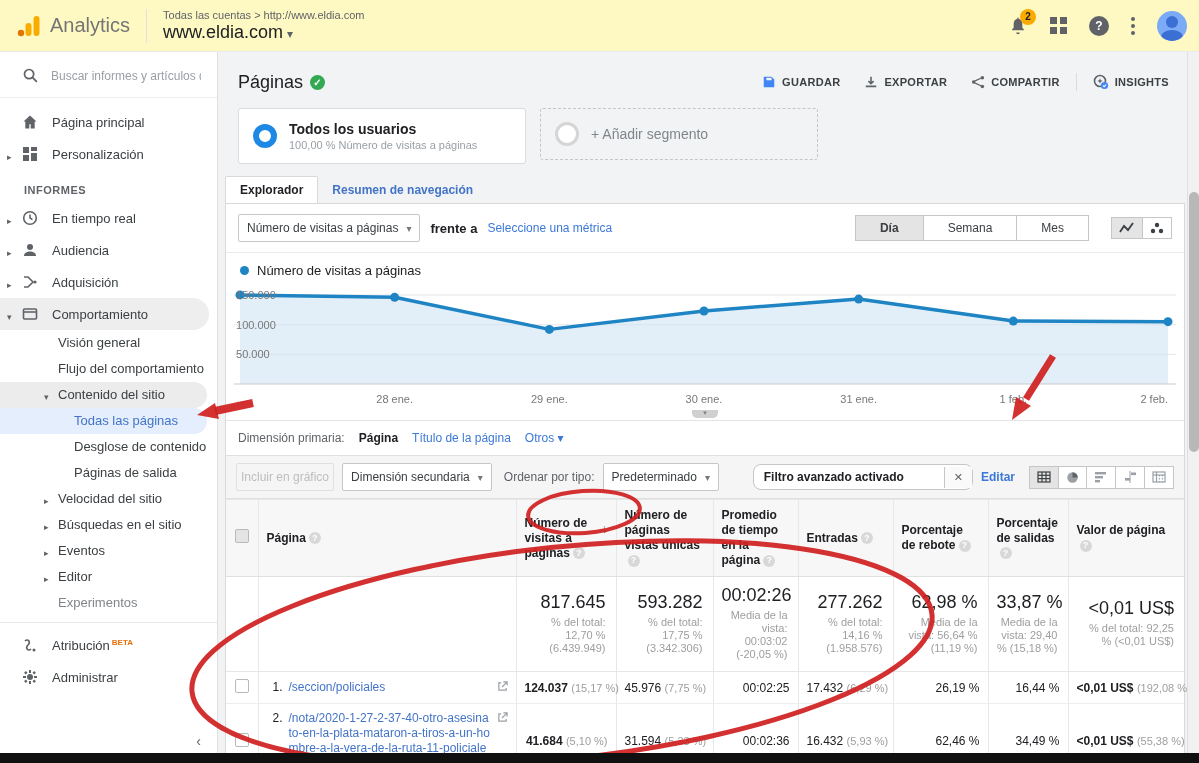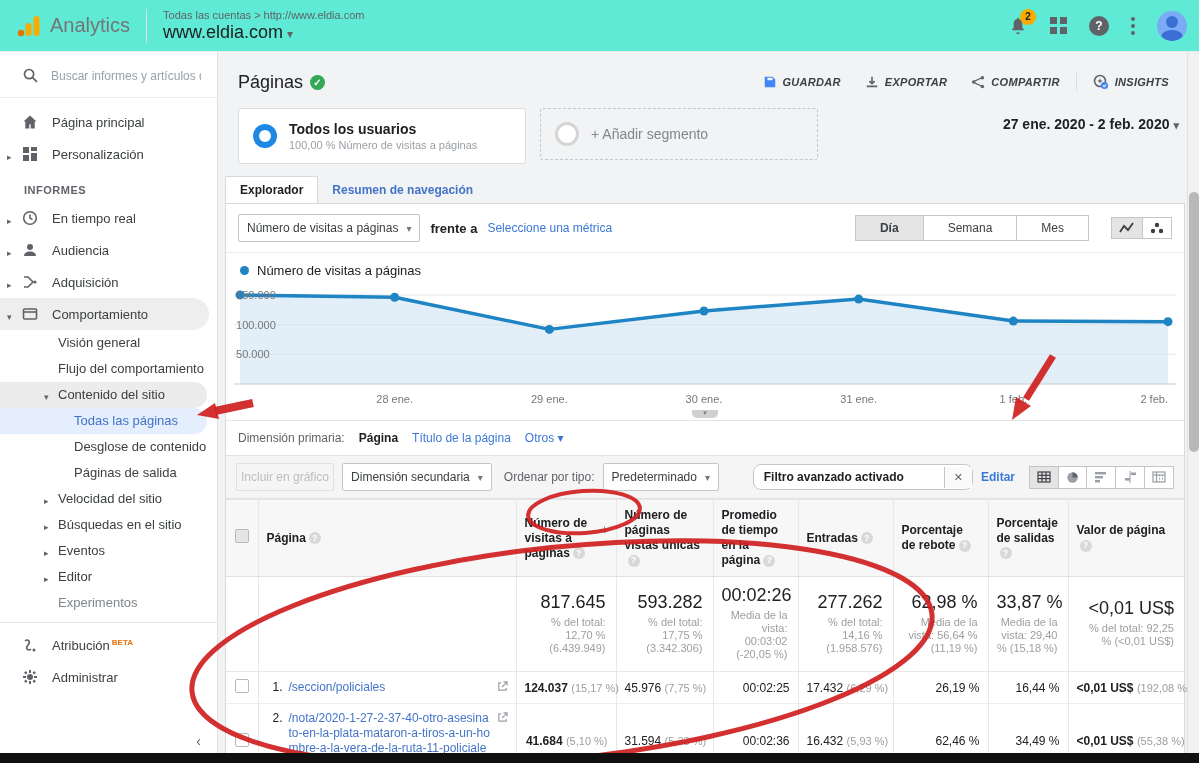--- a/index.html
+++ b/index.html
@@ -1,21 +1,21 @@
 <!DOCTYPE html>
 <html><head>
 <meta charset="utf-8">
 <style>
   * { box-sizing: border-box; margin: 0; padding: 0; }
   html,body { width:1199px; height:763px; }
   body { font-family: "Liberation Sans", sans-serif; background:#fff; position:relative; overflow:hidden; color:#3c4043; }
   .app { width:1199px; height:763px; position:relative; overflow:hidden; }
 
   
-  .topbar { height:52px; background:#5eead4; display:flex; align-items:center; border-bottom:1px solid #e8eaed; padding:0 12px 0 16px; position:relative; z-index:5; }
+  .topbar { height:52px; background:#fef9c3; display:flex; align-items:center; border-bottom:1px solid #e8eaed; padding:0 12px 0 16px; position:relative; z-index:5; }
   .logo { display:flex; align-items:flex-end; gap:2px; margin-right:10px; }
   .wordmark { font-size:20px; color:#757575; margin-right:16px; }
   .tb-div { width:1px; height:34px; background:#e0e0e0; margin-right:16px; }
   .crumb { font-size:11px; color:#5f6368; }
   .property { font-size:18px; color:#202124; margin-top:1px; }
   .property .caret { font-size:12px; color:#5f6368; margin-left:4px; }
   .tb-right { margin-left:auto; display:flex; align-items:center; gap:22px; }
   .bell-wrap { position:relative; }
   .badge { position:absolute; top:-7px; right:-8px; background:#f9ab00; color:#202124; font-size:10px; font-weight:bold; border-radius:50%; width:16px; height:16px; display:flex; align-items:center; justify-content:center; }
   .help-circle { width:20px; height:20px; border-radius:50%; background:#5f6368; color:#fff; font-size:12px; font-weight:bold; display:flex; align-items:center; justify-content:center; }
@@ -49,21 +49,21 @@
   .muted { color:#80868b; }
   .bottom-group { border-top:1px solid #e8e8e8; margin-top:6px; padding-top:6px; }
   .beta { color:#e8710a; font-size:8px; font-weight:bold; vertical-align:super; margin-left:2px; }
   .collapse { position:absolute; bottom:14px; right:16px; color:#5f6368; font-size:14px; cursor:pointer; }
 
   
   .rpt-head { display:flex; align-items:center; padding:16px 6px 10px 13px; }
   .rpt-title { font-size:18px; color:#202124; display:flex; align-items:center; gap:7px; }
   .vcheck { width:15px; height:15px; border-radius:50%; background:#34a853; color:#fff; font-size:10px; display:flex; align-items:center; justify-content:center; font-weight:bold; }
   .actions { margin-left:auto; display:flex; align-items:center; gap:4px; }
-  .act-btn { display:flex; align-items:center; gap:6px; font-size:11px; font-weight:bold; color:#3c4043; letter-spacing:.3px; padding:6px 10px; cursor:pointer;font-style:italic; }
+  .act-btn { display:flex; align-items:center; gap:6px; font-size:11px; font-weight:bold; color:#3c4043; letter-spacing:.3px; padding:6px 10px; cursor:pointer; }
   .act-sep { width:1px; height:18px; background:#dadce0; margin:0 2px; }
 
   
   .seg-row { display:flex; align-items:flex-start; padding:2px 6px 12px 13px; gap:14px; }
   .seg-card { width:288px; height:56px; background:#fff; border:1px solid #dadce0; border-radius:3px; display:flex; align-items:center; gap:12px; padding:0 14px; cursor:pointer; }
   .donut { width:24px; height:24px; border-radius:50%; border:6px solid #1e88e5; background:#fff; flex:none; }
   .seg-title { font-size:14px; color:#202124; font-weight:bold; }
   .seg-sub { font-size:11px; color:#9aa0a6; margin-top:2px; }
   .seg-add { width:278px; height:52px; border:1px dashed #c6c6c6; border-radius:3px; display:flex; align-items:center; gap:12px; padding:0 14px; color:#80868b; font-size:14px; cursor:pointer; }
   .donut-gray { width:24px; height:24px; border-radius:50%; border:3px solid #d5d5d5; background:#fff; flex:none; }
@@ -324,23 +324,20 @@
           <span class="donut"></span>
           <span>
             <div class="seg-title">Todos los usuarios</div>
             <div class="seg-sub">100,00 % Número de visitas a páginas</div>
           </span>
         </div>
         <div class="seg-add">
           <span class="donut-gray"></span>
           <span>+ Añadir segmento</span>
         </div>
-        <div class="date-range">
-          <span>27 ene. 2020 - 2 feb. 2020</span><span class="caret">▾</span>
-        </div>
       </div>
 
       <div class="tabs">
         <span class="tab active">Explorador</span>
         <span class="tab link">Resumen de navegación</span>
       </div>
 
       <div class="panel">
         <div class="metric-bar">
           <span class="dd-btn">

